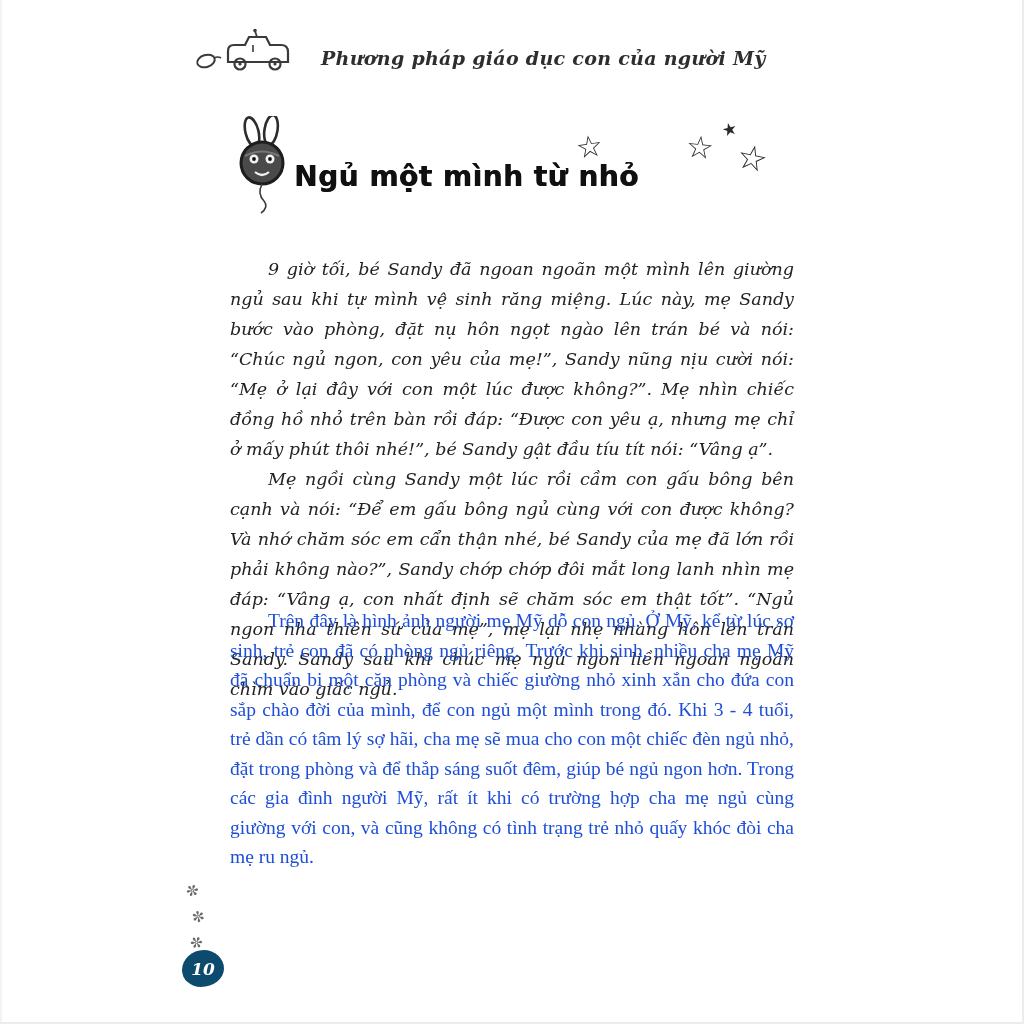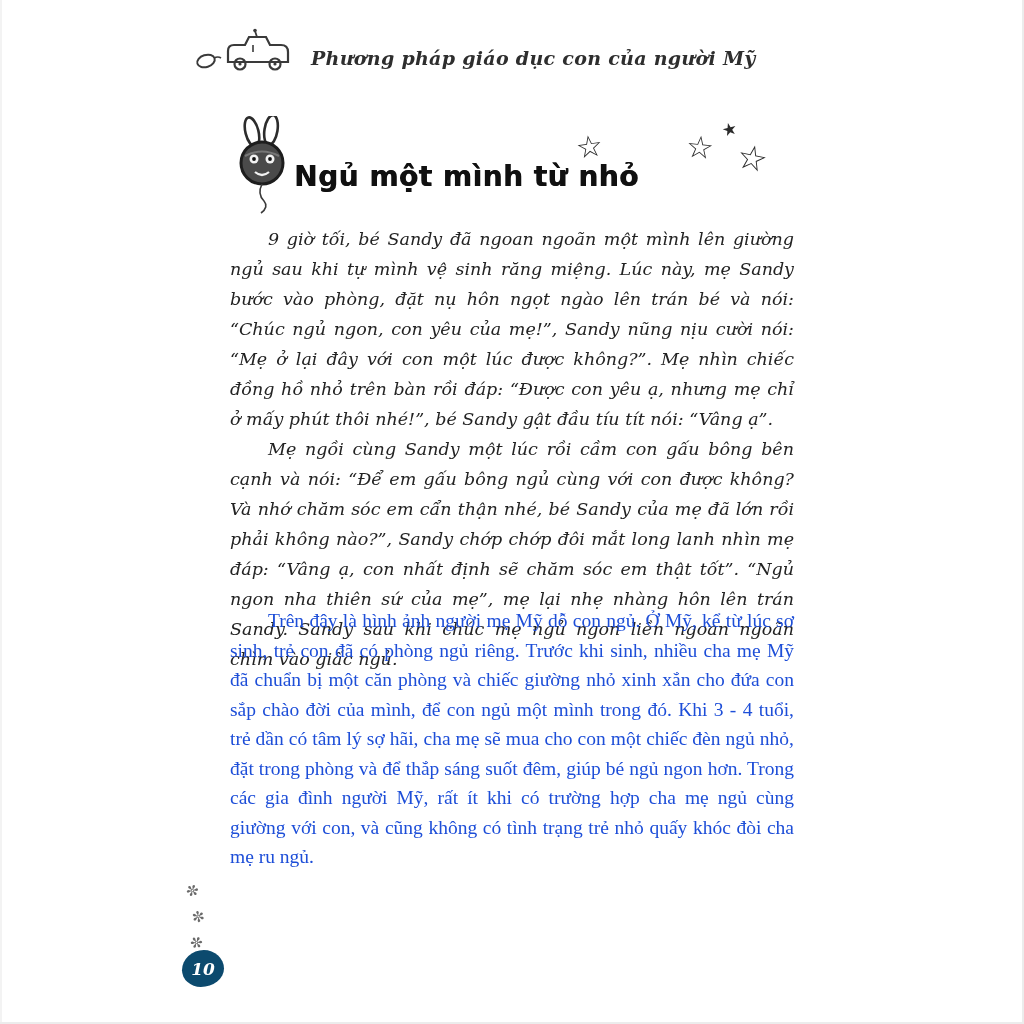--- a/index.html
+++ b/index.html
@@ -12,21 +12,21 @@
     overflow: hidden;
     box-shadow: inset -2px -2px 0 #ececec, inset 2px 0 0 #f3f3f3;
     font-family: "Liberation Serif", serif;
     color: #1f1f1f;
   }
 
   
   .running-header {
     position: absolute;
     left: 195px; top: 28px;
-    display: flex; align-items: center; gap: 16px;
+    display: flex; align-items: center; gap: 26px;
   }
   .header-title {
     font-family: "DejaVu Serif", serif;
     font-style: italic;
     font-weight: 700;
     font-size: 19px;
     color: #2e2e2e;
     letter-spacing: 0.3px;
     padding-top: 14px;
   }
@@ -45,21 +45,21 @@
   }
   .star { position: absolute; color: #2b2b2b; line-height: 1; }
   .star-1 { left: 576px; top: 132px; font-size: 30px; transform: rotate(-8deg); }
   .star-2 { left: 686px; top: 132px; font-size: 31px; transform: rotate(6deg); }
   .star-3 { left: 722px; top: 121px; font-size: 17px; transform: rotate(-14deg); }
   .star-4 { left: 737px; top: 142px; font-size: 34px; transform: rotate(12deg); }
 
   
   .script-block {
     position: absolute;
-    left: 230px; top: 224px; width: 564px;
+    left: 230px; top: 254px; width: 564px;
     font-family: "DejaVu Serif", serif;
     font-style: italic;
     font-size: 17.5px;
     line-height: 30px;
     color: #232323;
     text-align: justify;
   }
   .script-block p { text-indent: 38px; }
   .serif-block {
     position: absolute;

